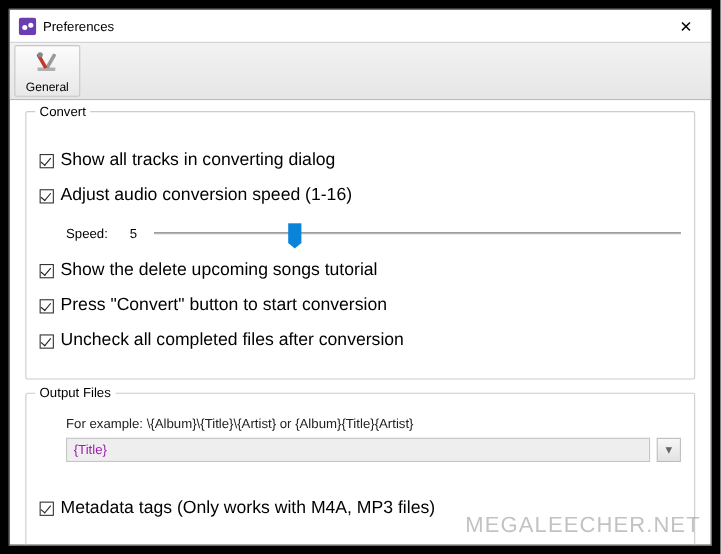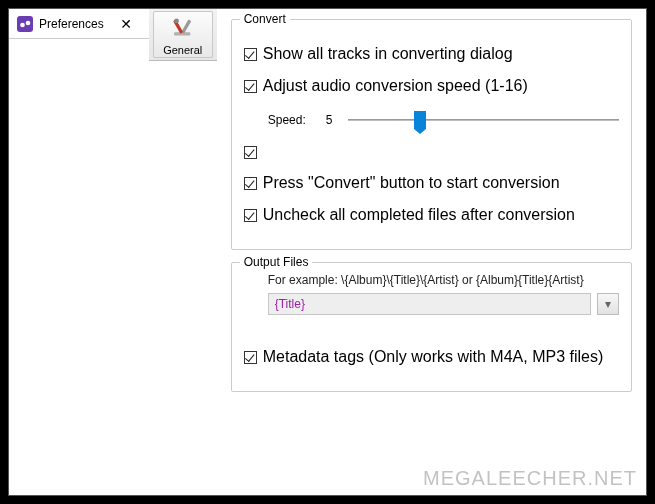--- a/index.html
+++ b/index.html
@@ -13,21 +13,21 @@
     overflow: hidden;
     position: relative;
   }
   .window {
     position: absolute;
     left: 8px; top: 8px;
     width: 639px; height: 488px;
     background: #fff;
     border: 1px solid #555;
     display: flex;
-    flex-direction: row;
+    flex-direction: column;
   }
   .titlebar {
     height: 30px;
     background: #fff;
     display: flex;
     align-items: center;
     padding: 0 0 0 8px;
     border-bottom: 1px solid #ccc;
   }
   .titlebar .appicon {
@@ -68,21 +68,21 @@
   .tbtn svg { width: 26px; height: 26px; }
   .content {
     flex: 1;
     padding: 10px 14px 6px 14px;
     overflow: hidden;
   }
   .group {
     border: 1px solid #ccc;
     border-radius: 2px;
     margin-bottom: 12px;
-    padding: 10px 12px 10px 12px;
+    padding: 20px 12px 10px 12px;
     position: relative;
   }
   .group-title {
     position: absolute;
     top: -8px; left: 8px;
     background: #fff;
     padding: 0 4px;
     font-size: 12px;
   }
   .row {
@@ -238,20 +238,21 @@
         <span class="lab">Speed:</span>
         <span class="val">5</span>
         <div class="slider">
           <div class="track"></div>
           <div class="thumb"></div>
         </div>
       </div>
 
       <div class="row">
         <span class="cb checked"></span>
+        <span>Show the delete upcoming songs tutorial</span>
       </div>
 
       <div class="row">
         <span class="cb checked"></span>
         <span>Press "Convert" button to start conversion</span>
       </div>
 
       <div class="row">
         <span class="cb checked"></span>
         <span>Uncheck all completed files after conversion</span>

